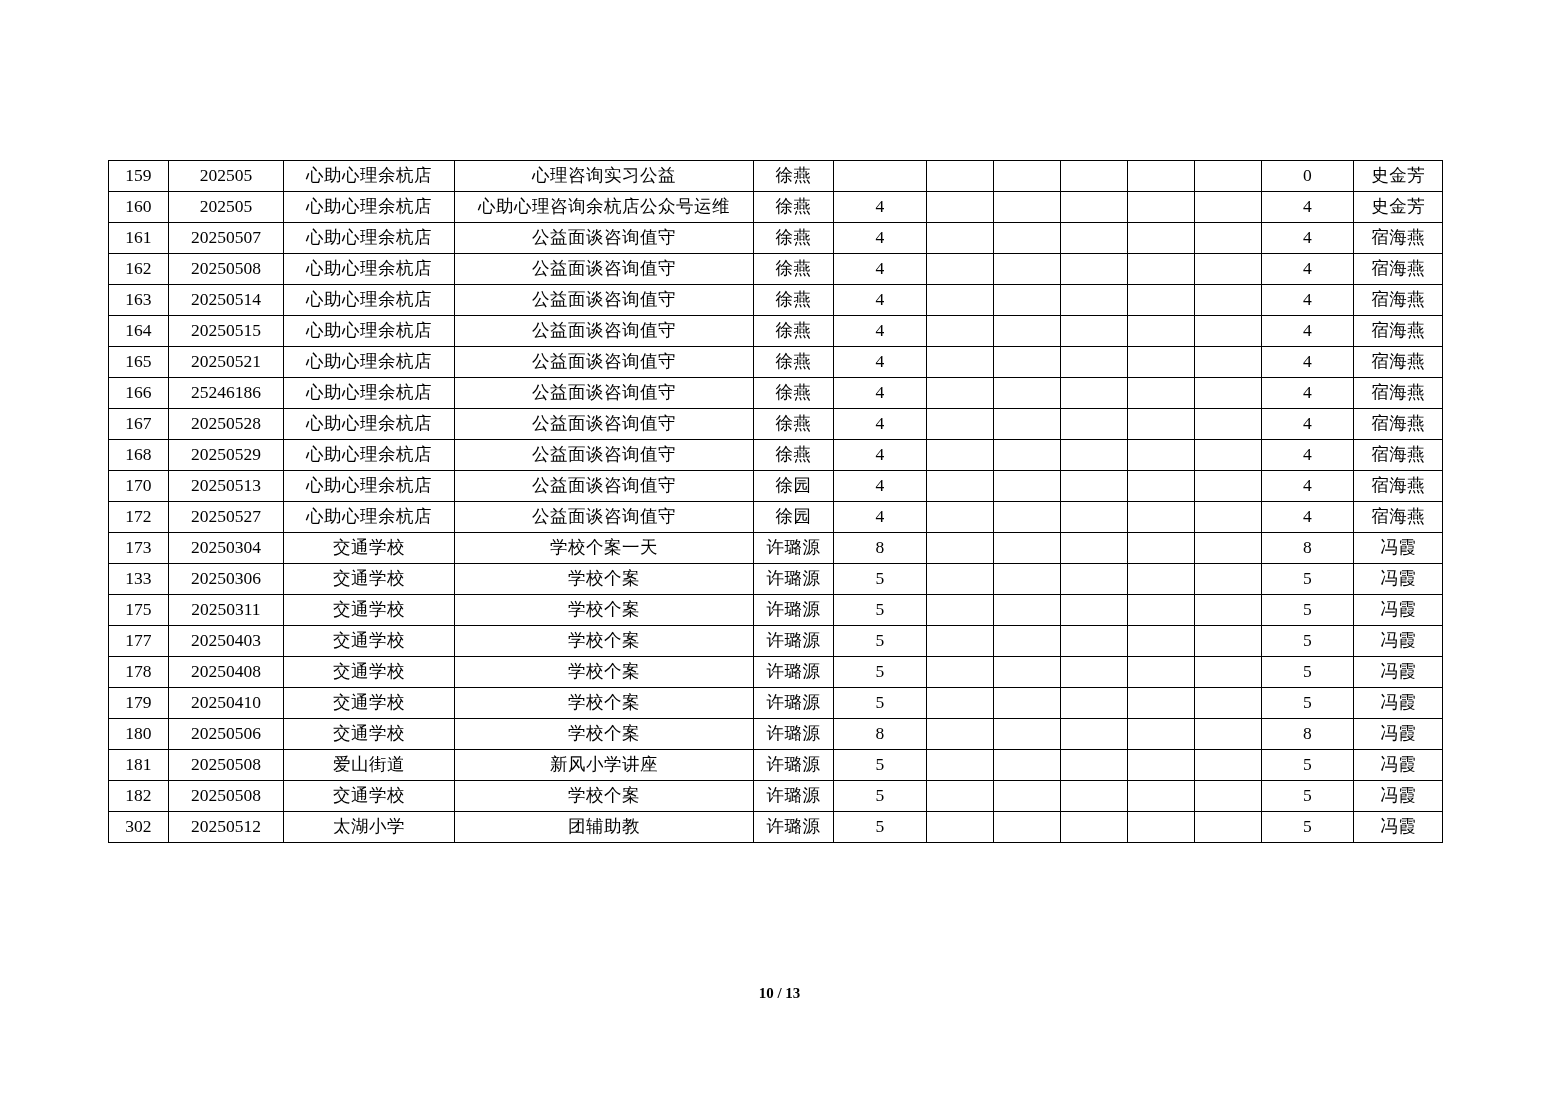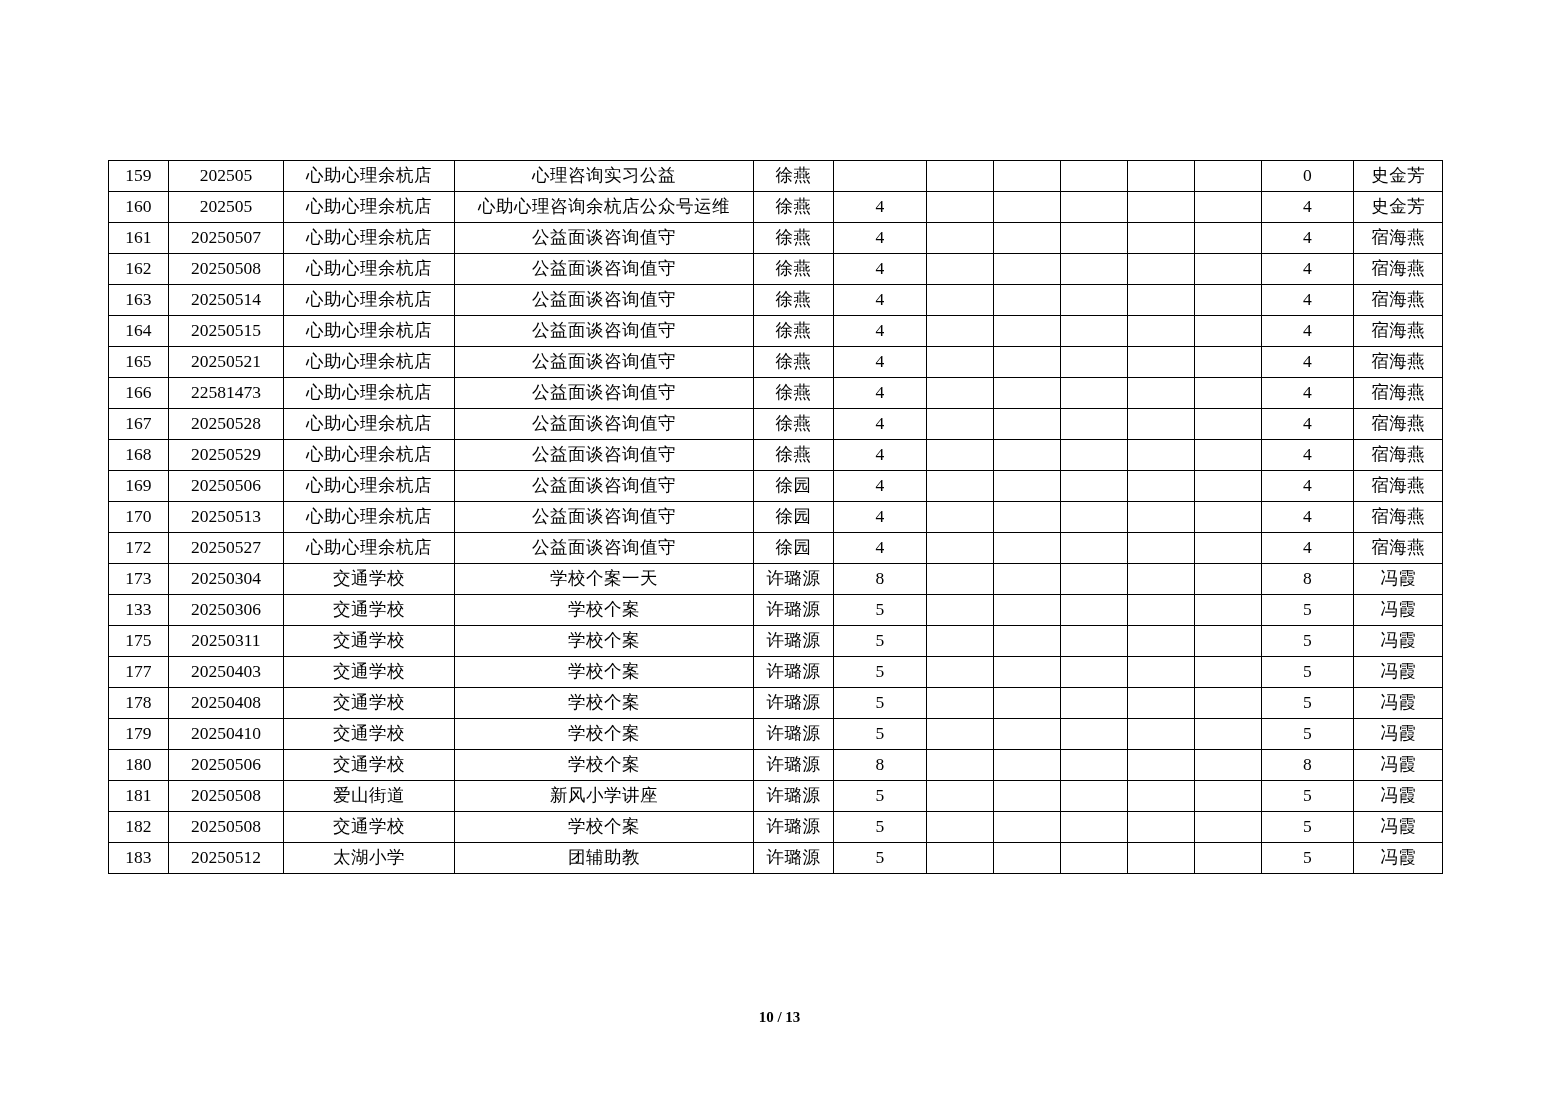--- a/index.html
+++ b/index.html
@@ -62,21 +62,20 @@
 
   .footer {
     position: absolute;
     left: 0;
     right: 0;
     top: 985px;
     text-align: center;
     font-size: 15px;
     font-weight: bold;
     font-family: "Liberation Serif", serif;
-    margin-top: 24px;
   }
 </style>
 </head>
 <body>
 
 <div class="page">
 
   <div class="table-wrap">
     <table class="grid">
       <colgroup>
@@ -195,21 +194,21 @@
             <td class="cell-num"></td>
             <td class="cell-num"></td>
             <td class="cell-num"></td>
             <td class="cell-num"></td>
             <td class="cell-num"></td>
             <td class="cell-num">4</td>
             <td class="cell-cn">宿海燕</td>
           </tr>
           <tr>
             <td class="cell-num">166</td>
-            <td class="cell-num">22581473</td>
+            <td class="cell-num">25246186</td>
             <td class="cell-cn">心助心理余杭店</td>
             <td class="cell-cn">公益面谈咨询值守</td>
             <td class="cell-cn">徐燕</td>
             <td class="cell-num">4</td>
             <td class="cell-num"></td>
             <td class="cell-num"></td>
             <td class="cell-num"></td>
             <td class="cell-num"></td>
             <td class="cell-num"></td>
             <td class="cell-num">4</td>
@@ -229,35 +228,20 @@
             <td class="cell-num"></td>
             <td class="cell-num">4</td>
             <td class="cell-cn">宿海燕</td>
           </tr>
           <tr>
             <td class="cell-num">168</td>
             <td class="cell-num">20250529</td>
             <td class="cell-cn">心助心理余杭店</td>
             <td class="cell-cn">公益面谈咨询值守</td>
             <td class="cell-cn">徐燕</td>
-            <td class="cell-num">4</td>
-            <td class="cell-num"></td>
-            <td class="cell-num"></td>
-            <td class="cell-num"></td>
-            <td class="cell-num"></td>
-            <td class="cell-num"></td>
-            <td class="cell-num">4</td>
-            <td class="cell-cn">宿海燕</td>
-          </tr>
-          <tr>
-            <td class="cell-num">169</td>
-            <td class="cell-num">20250506</td>
-            <td class="cell-cn">心助心理余杭店</td>
-            <td class="cell-cn">公益面谈咨询值守</td>
-            <td class="cell-cn">徐园</td>
             <td class="cell-num">4</td>
             <td class="cell-num"></td>
             <td class="cell-num"></td>
             <td class="cell-num"></td>
             <td class="cell-num"></td>
             <td class="cell-num"></td>
             <td class="cell-num">4</td>
             <td class="cell-cn">宿海燕</td>
           </tr>
           <tr>
@@ -419,21 +403,21 @@
             <td class="cell-num">5</td>
             <td class="cell-num"></td>
             <td class="cell-num"></td>
             <td class="cell-num"></td>
             <td class="cell-num"></td>
             <td class="cell-num"></td>
             <td class="cell-num">5</td>
             <td class="cell-cn">冯霞</td>
           </tr>
           <tr>
-            <td class="cell-num">183</td>
+            <td class="cell-num">302</td>
             <td class="cell-num">20250512</td>
             <td class="cell-cn">太湖小学</td>
             <td class="cell-cn">团辅助教</td>
             <td class="cell-cn">许璐源</td>
             <td class="cell-num">5</td>
             <td class="cell-num"></td>
             <td class="cell-num"></td>
             <td class="cell-num"></td>
             <td class="cell-num"></td>
             <td class="cell-num"></td>

